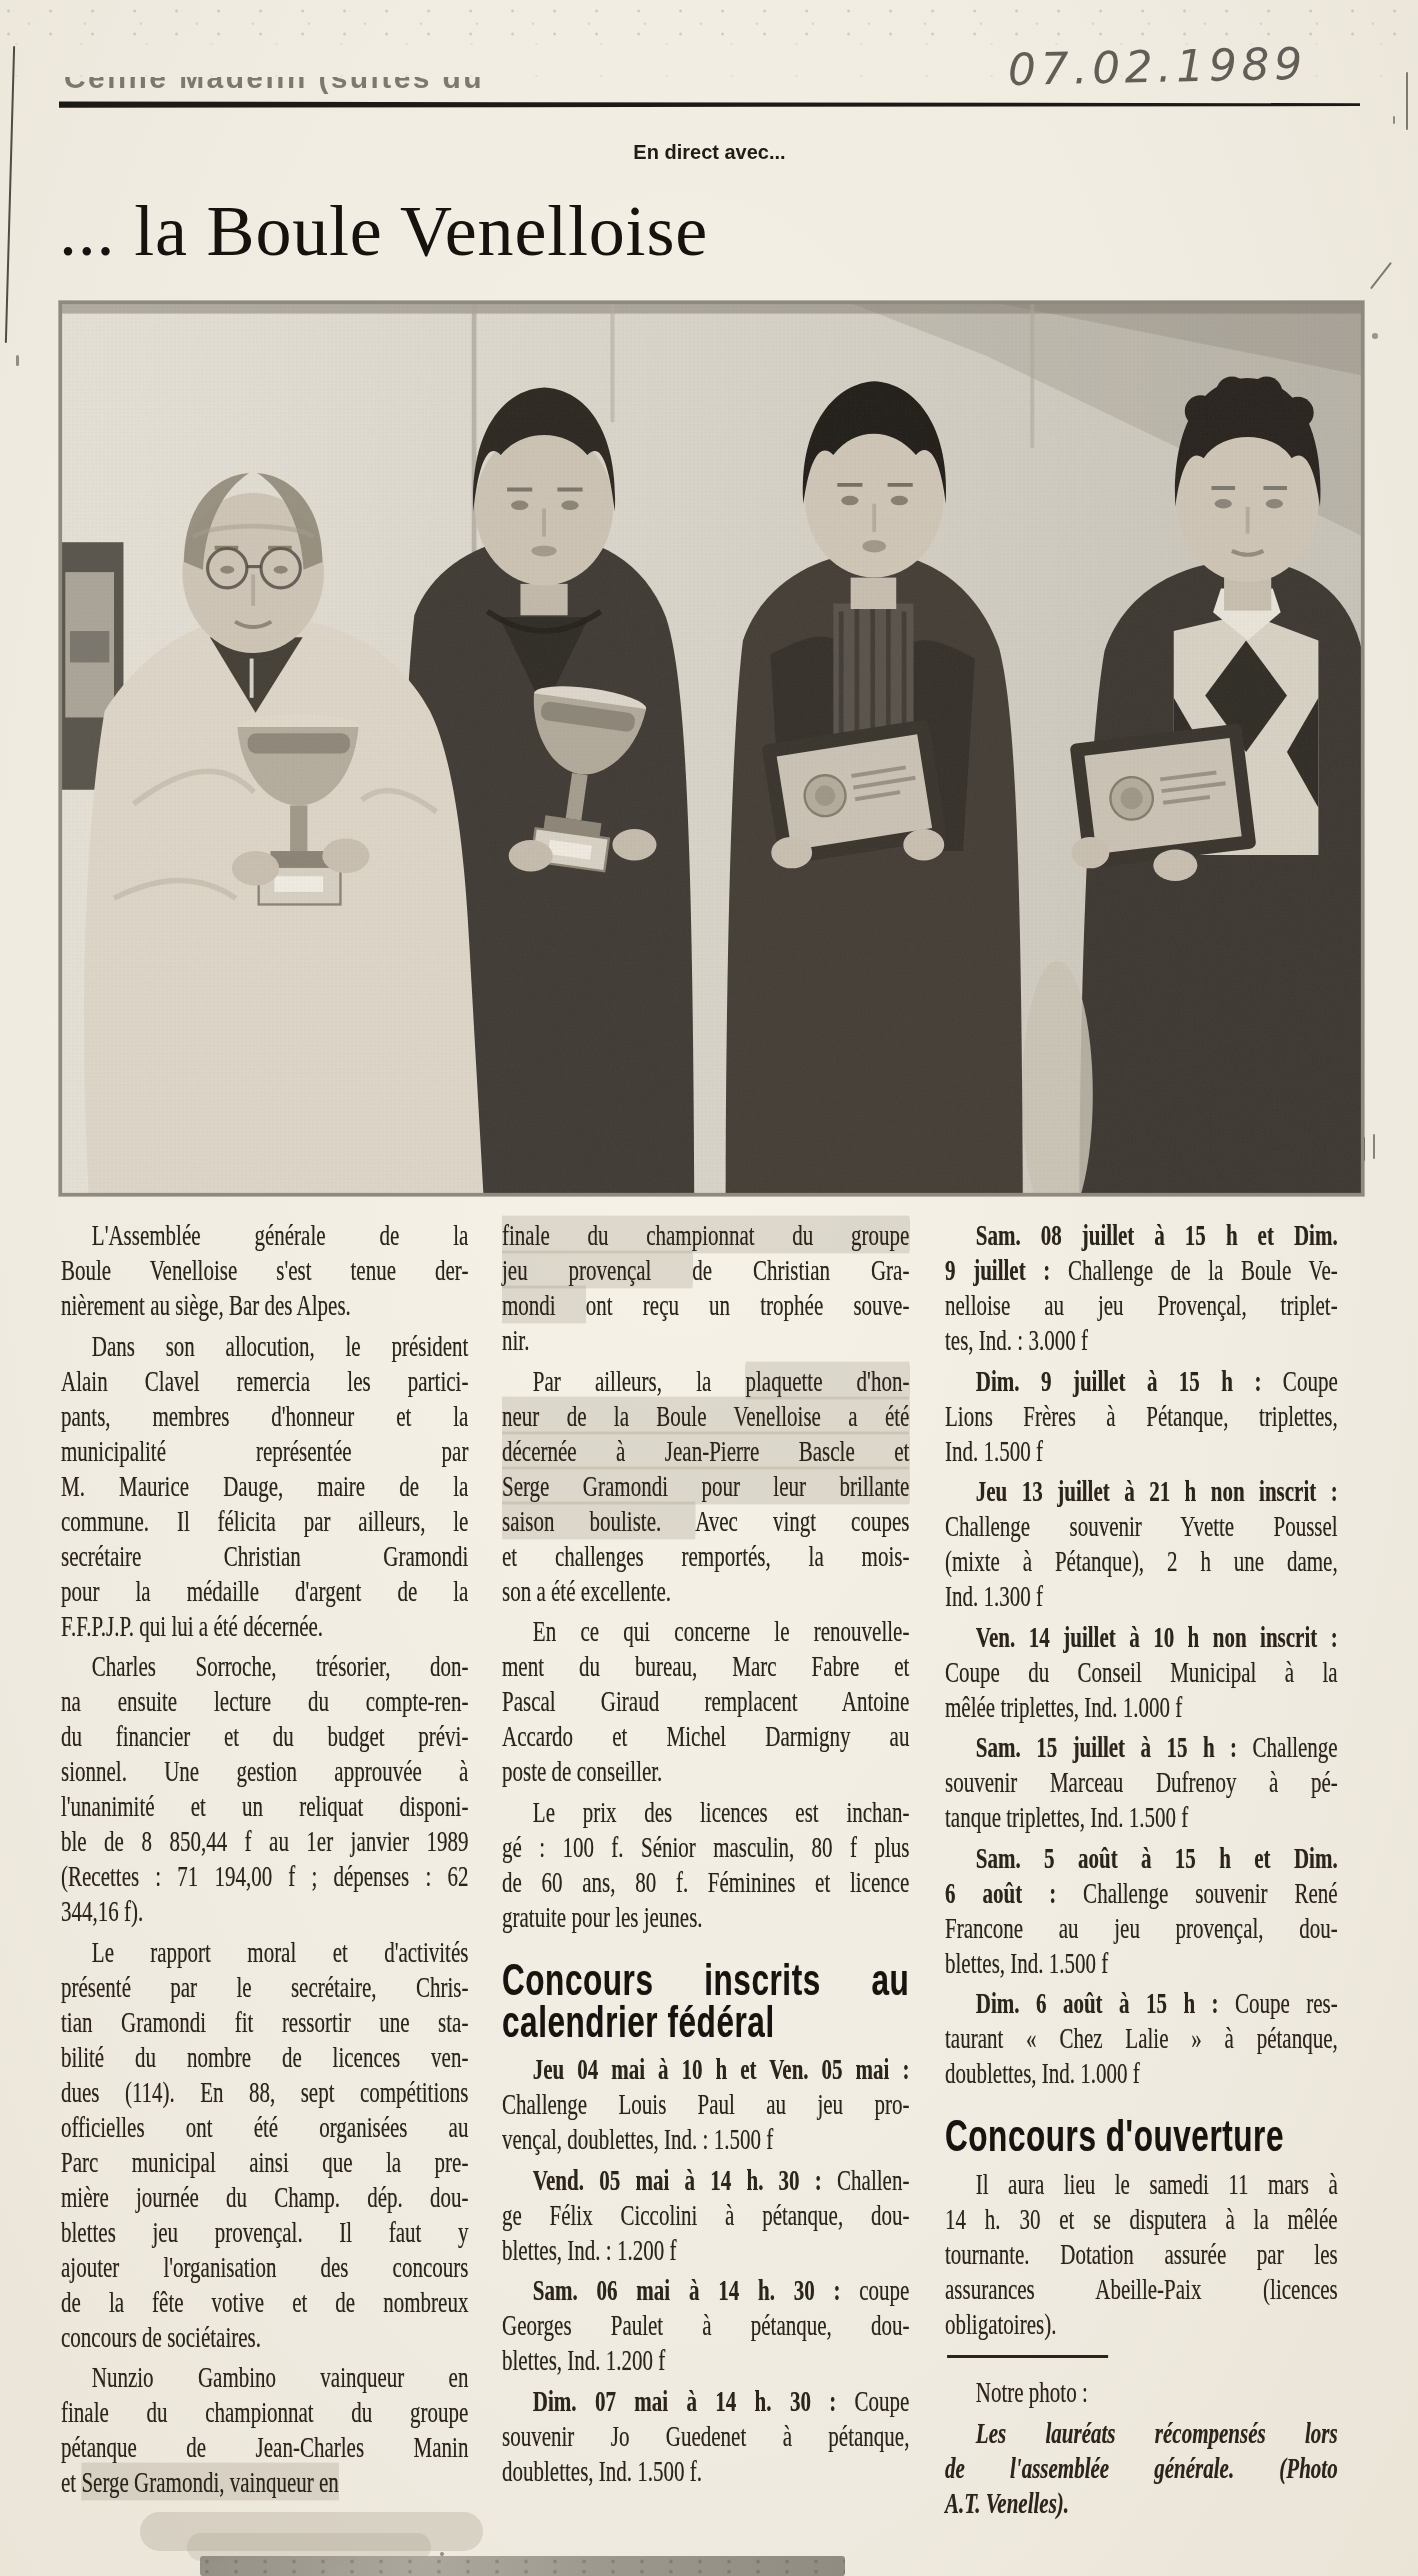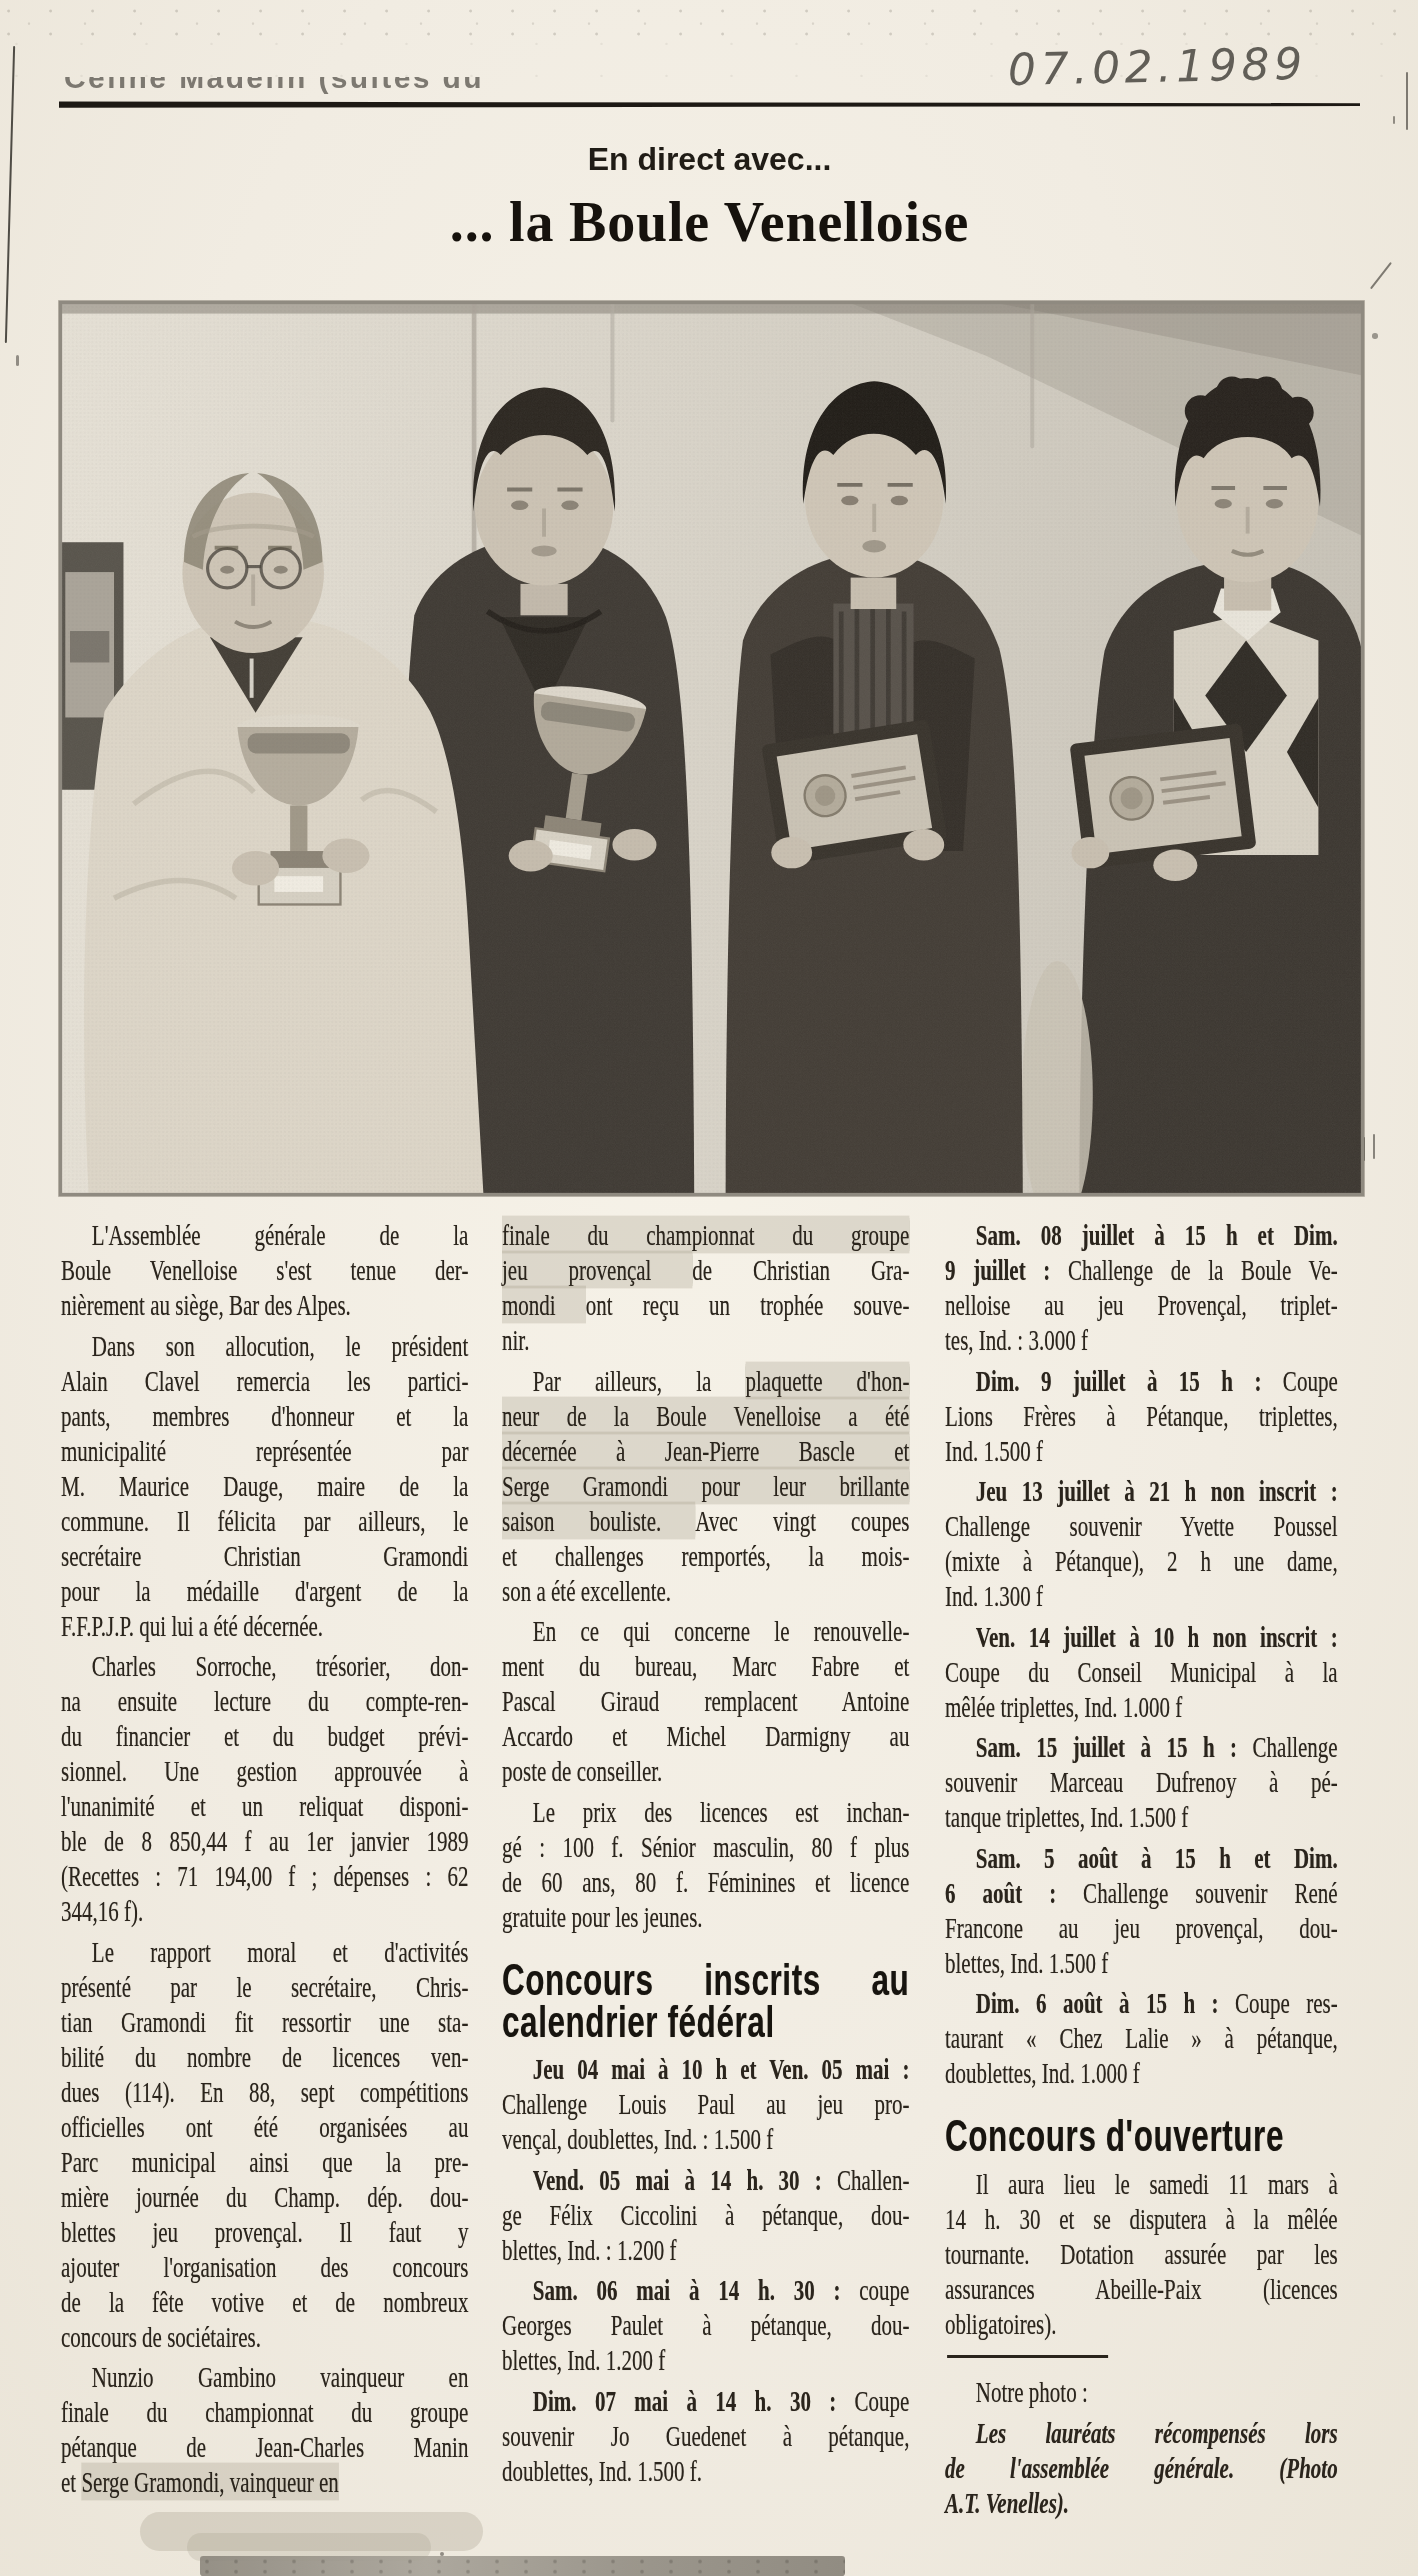--- a/index.html
+++ b/index.html
@@ -36,24 +36,24 @@
   .masthead span{display:block;margin-top:-16.5px;font-family:"Liberation Sans",sans-serif;
     font-weight:700;font-size:30px;line-height:33px;letter-spacing:2.4px;color:#5d5952;}
   
   .hand-date{position:absolute;left:1008px;top:41px;width:283px;
     font-family:"DejaVu Sans",sans-serif;font-style:italic;font-size:44px;letter-spacing:4.7px;
     color:var(--dateink);transform:rotate(-1.2deg);opacity:.88;}
   
   .top-rule{position:absolute;left:59px;top:101px;width:1301px;height:7px;background:var(--rule);
     clip-path:polygon(0 8%,100% 32%,100% 72%,0 96%);}
   .kicker{position:absolute;left:59px;top:141px;width:1301px;text-align:center;
-    font-family:"Liberation Sans",sans-serif;font-weight:700;font-size:32px;color:#201c16;
+    font-family:"Liberation Sans",sans-serif;font-weight:700;font-size:20px;color:#201c16;
     letter-spacing:0px;}
-  .headline{position:absolute;left:59px;top:190px;width:1301px;text-align:center;
-    font-family:"Liberation Serif",serif;font-weight:700;font-size:56px;color:#16120d;
+  .headline{position:absolute;left:59px;top:190px;width:1301px;text-align:left;
+    font-family:"Liberation Serif",serif;font-weight:400;font-size:72px;color:#16120d;
     letter-spacing:0.8px;}
   
   .photo{position:absolute;left:59px;top:301px;width:1305px;height:895px;
     box-shadow:0 0 0 0.8px rgba(90,84,72,.5), 0 0 11px rgba(60,55,45,.25) inset;}
   .photo svg{display:block;width:100%;height:100%;}
   
   .col{position:absolute;top:1217px;}
   .col .inner{transform:scaleX(0.70);transform-origin:0 0;
     font-size:30px;line-height:35px;color:var(--ink);
     text-shadow:0 0 0.8px rgba(40,34,26,.4);}

